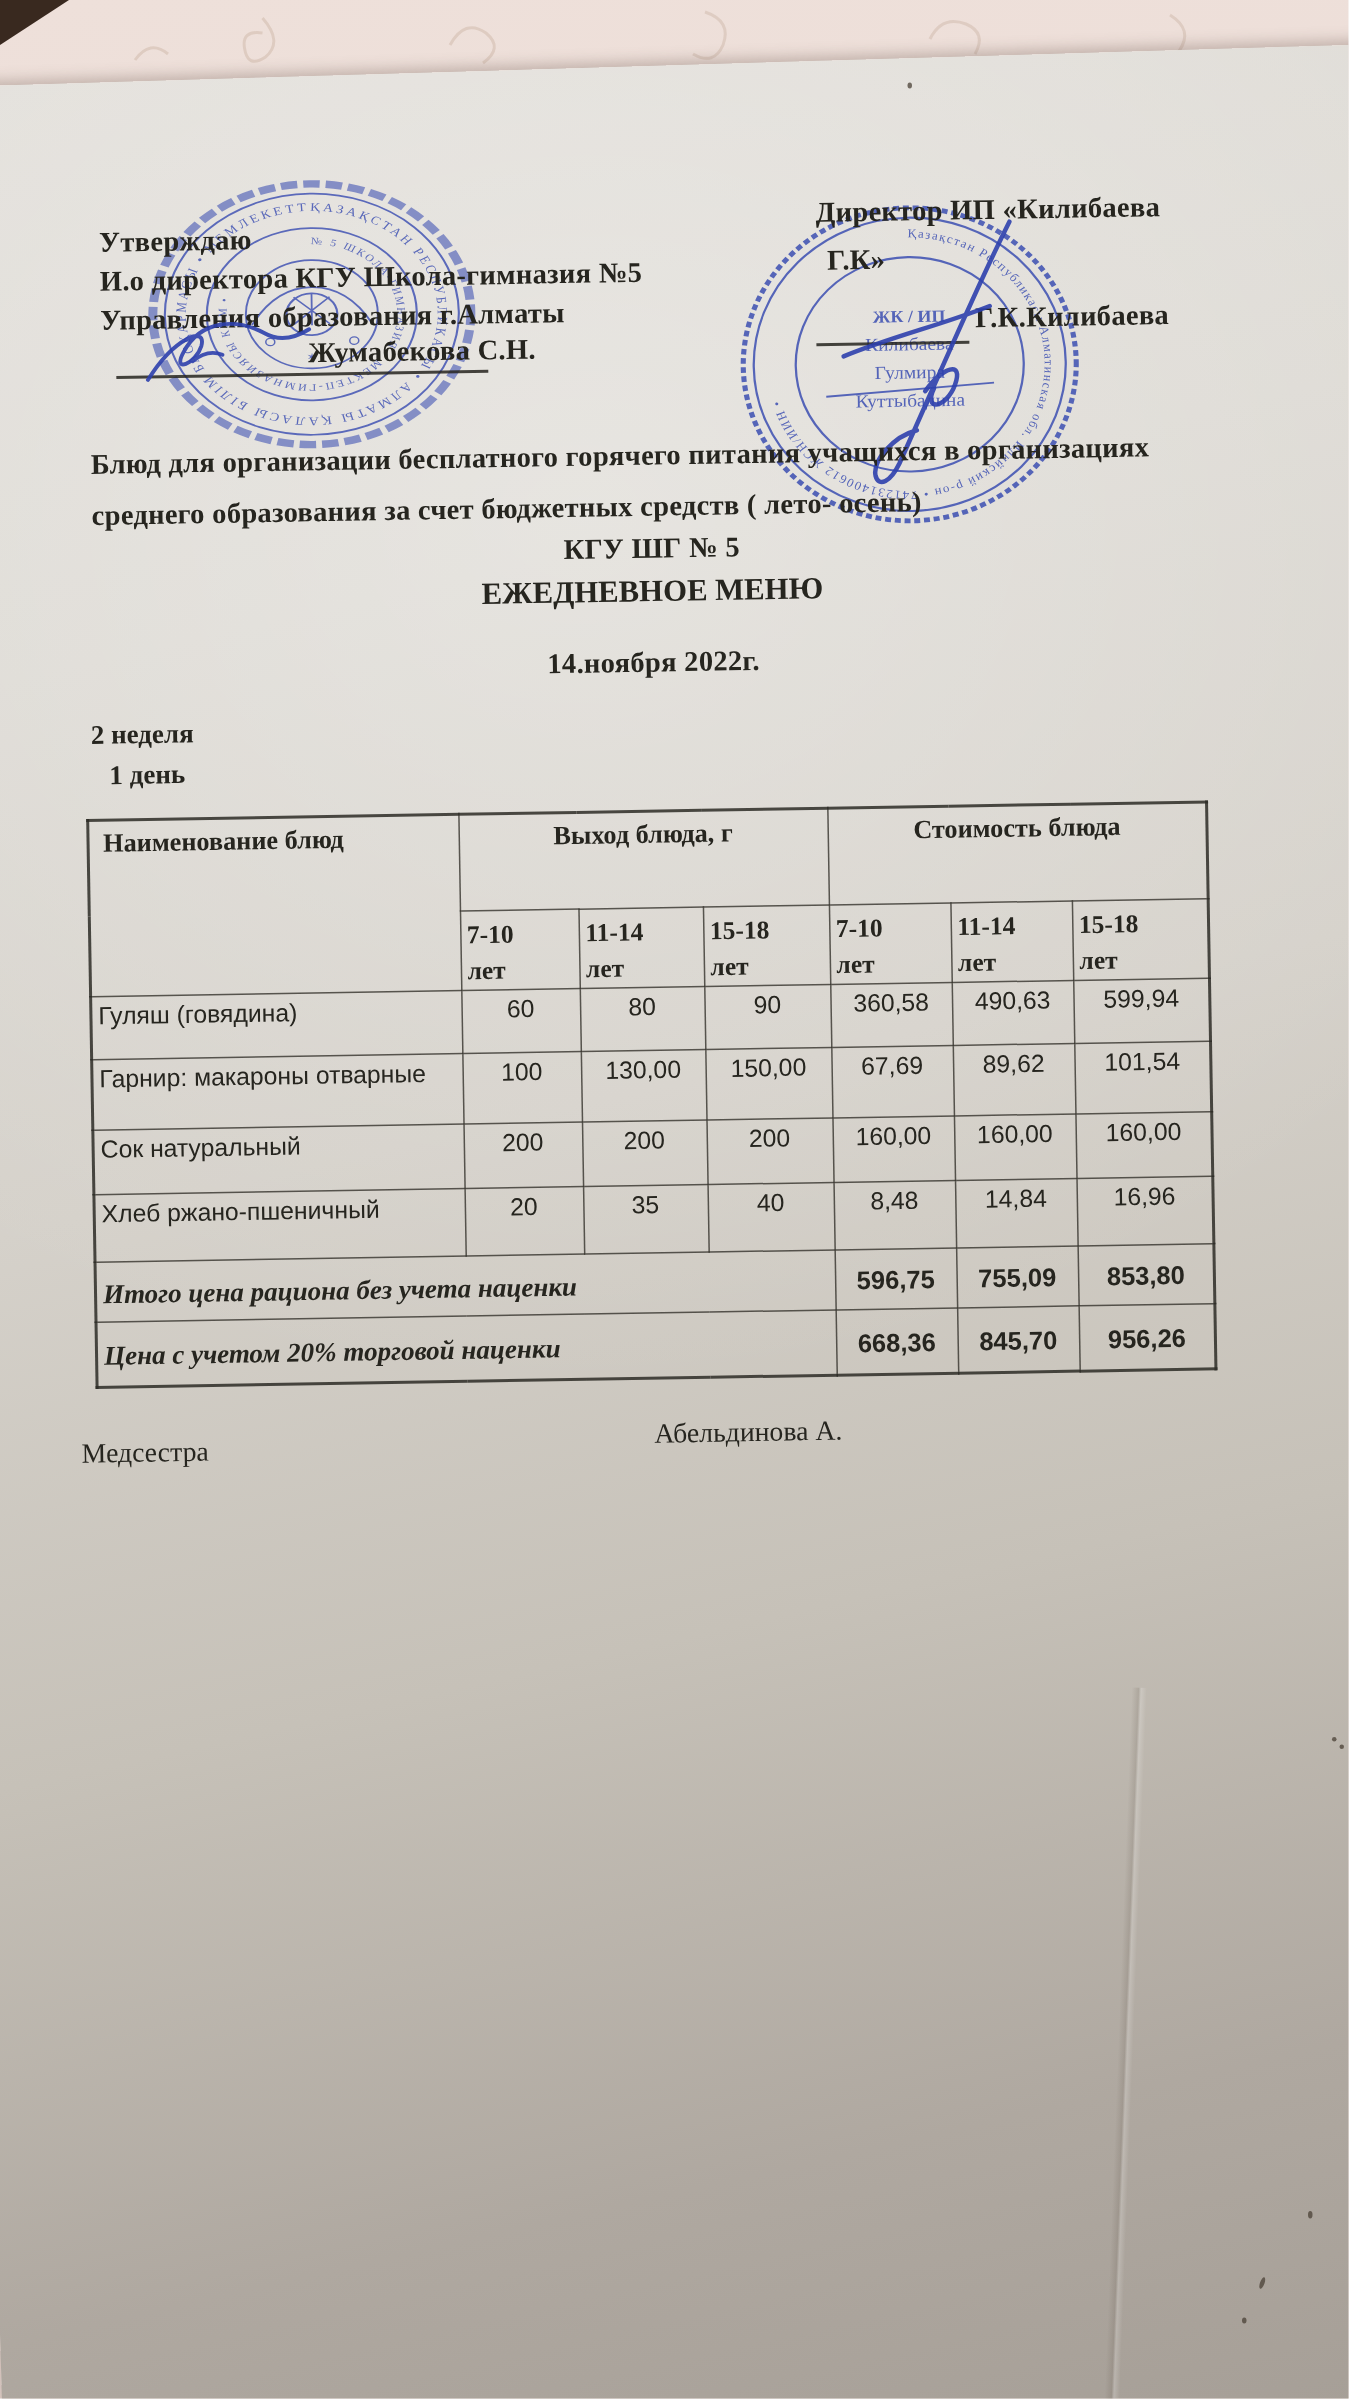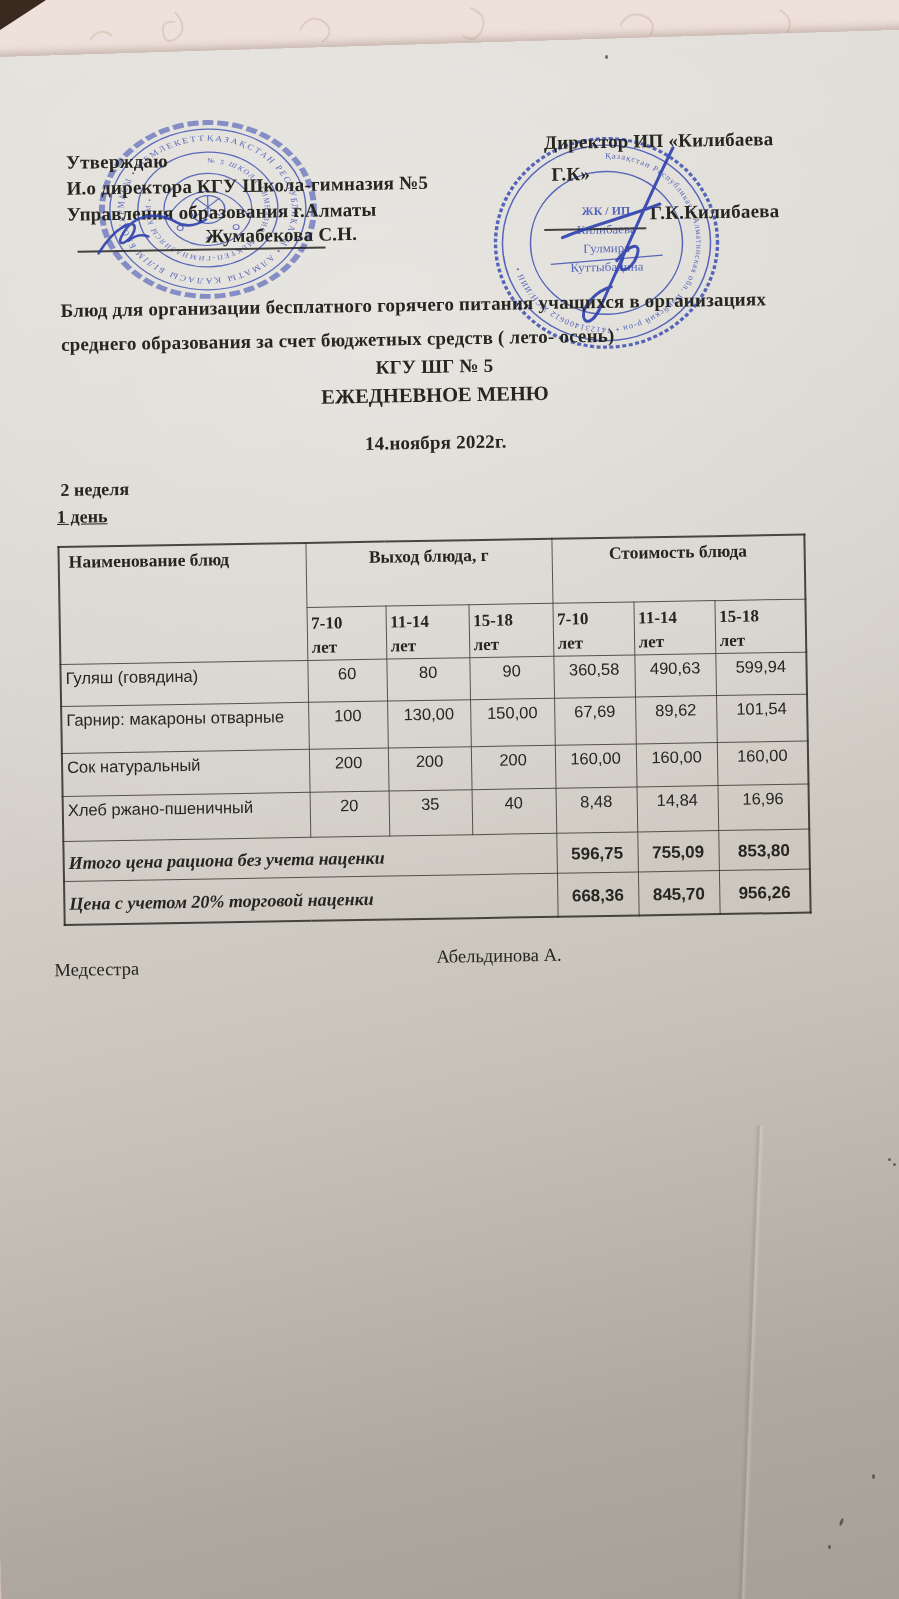--- a/index.html
+++ b/index.html
@@ -140,21 +140,21 @@
     </g>
   </svg>
 
   <div class="t serif19" style="left:67px;top:300px;">Блюд для организации  бесплатного горячего питания учащихся в организациях</div>
   <div class="t serif19" style="left:67px;top:334px;">среднего образования за счет бюджетных средств ( лето- осень)</div>
   <div class="t serif19 center" style="left:0px;top:362px;width:880px;">КГУ ШГ № 5</div>
   <div class="t center" style="left:0px;top:390px;width:880px;font-size:20.5px;font-weight:bold;">ЕЖЕДНЕВНОЕ МЕНЮ</div>
   <div class="t serif19 center" style="left:0px;top:438px;width:880px;">14.ноября 2022г.</div>
 
   <div class="t b" style="left:64px;top:480px;font-size:18px;">2 неделя</div>
-  <div class="t b" style="left:60px;top:507px;font-size:18px;text-decoration:underline;">1 день</div>
+  <div class="t b" style="left:76px;top:507px;font-size:18px;">1 день</div>
 
   <table class="menu">
     <colgroup>
       <col style="width:247px">
         <col style="width:79px">
         <col style="width:83px">
         <col style="width:84px">
       <col style="width:81px">
         <col style="width:81px">
         <col style="width:91px">

